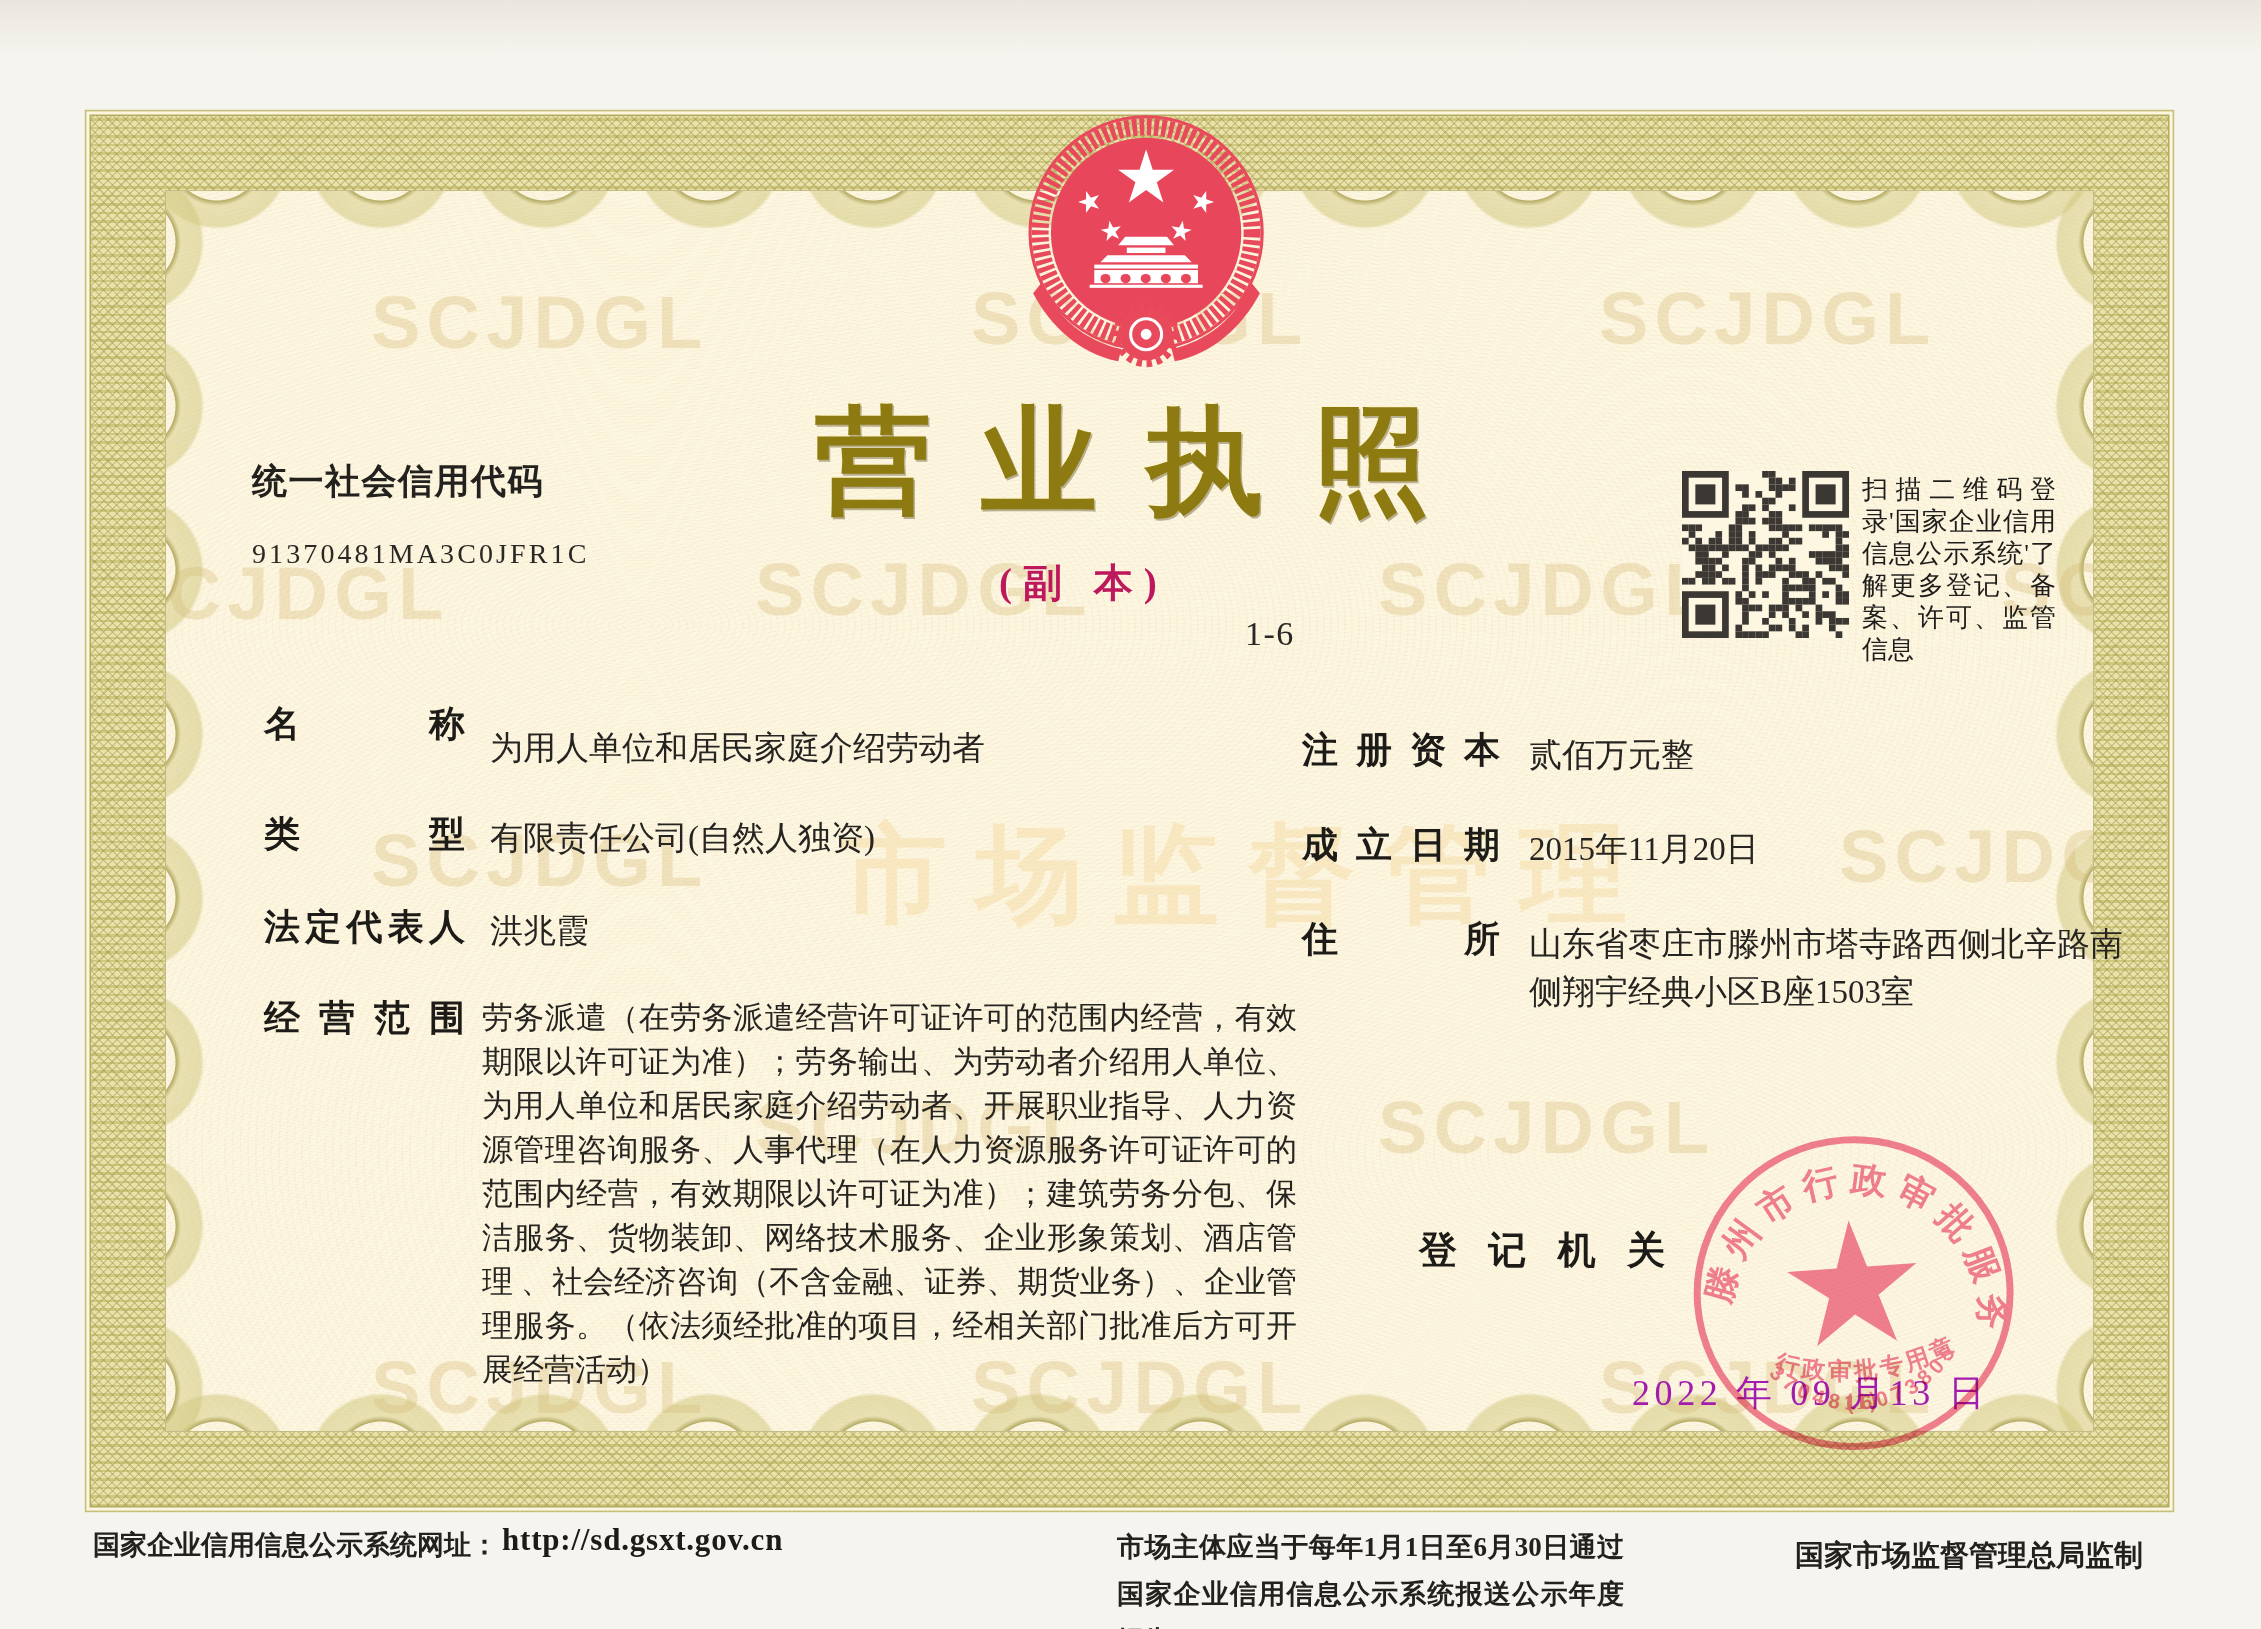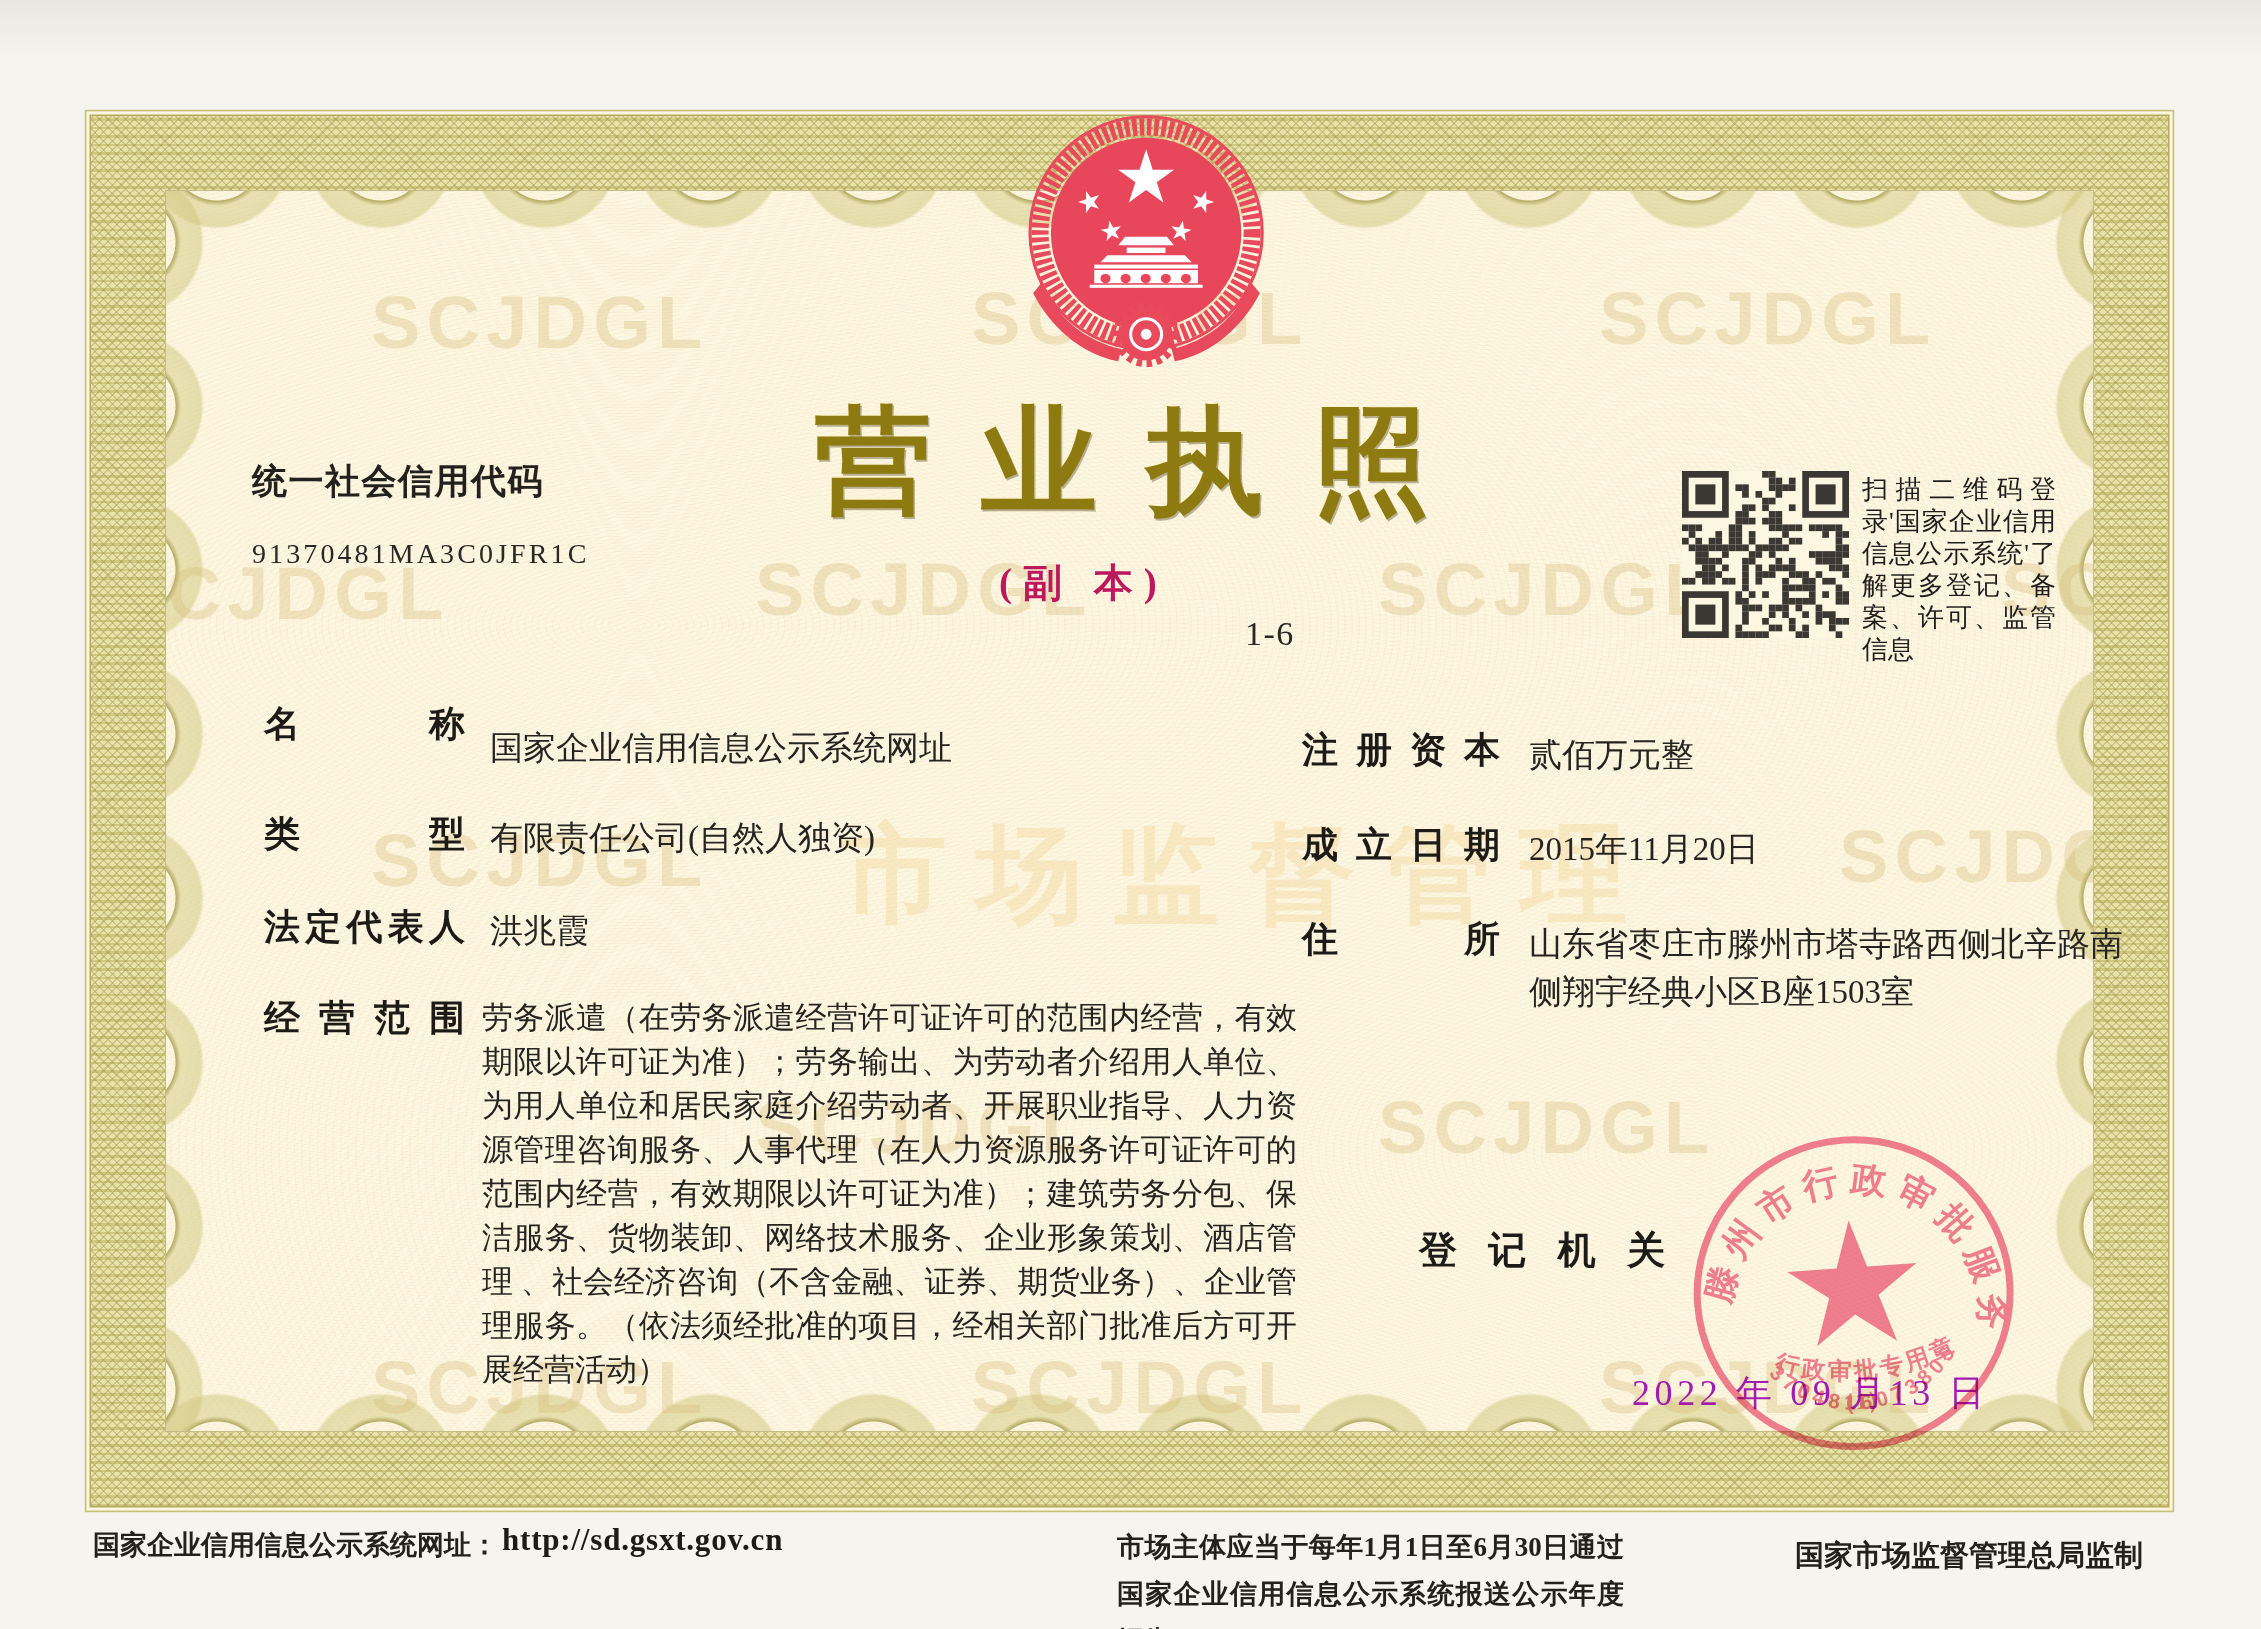--- a/index.html
+++ b/index.html
@@ -404,21 +404,21 @@
           <rect x="18" y="0" width="7" height="7" fill="#3b3733"></rect>
           <rect x="19" y="1" width="5" height="5" fill="#fdf6e1"></rect>
           <rect x="20" y="2" width="3" height="3" fill="#3b3733"></rect>
           <rect x="0" y="18" width="7" height="7" fill="#3b3733"></rect>
           <rect x="1" y="19" width="5" height="5" fill="#fdf6e1"></rect>
           <rect x="2" y="20" width="3" height="3" fill="#3b3733"></rect>
         </svg></div>
     <div class="abs qr-caption" style="left:1862px;top:474px;width:194px">扫描二维码登录'国家企业信用信息公示系统'了解更多登记、备案、许可、监管信息</div>
 
     <span class="abs lab" style="left:264px;top:700px;width:201px">名 称</span>
-    <span class="abs val" style="left:490px;top:726px;width:821px">国家企业信用信息公示系统网址</span>
+    <span class="abs val" style="left:490px;top:726px;width:821px">为用人单位和居民家庭介绍劳动者</span>
 
     <span class="abs lab" style="left:264px;top:810px;width:201px">类 型</span>
     <span class="abs val" style="left:490px;top:816px;width:821px">有限责任公司(自然人独资)</span>
 
     <span class="abs lab" style="left:264px;top:903px;width:201px">法定代表人</span>
     <span class="abs val" style="left:490px;top:909px;width:821px">洪兆霞</span>
 
     <span class="abs lab" style="left:264px;top:994px;width:201px">经 营 范 围</span>
     <span class="abs val scope" style="left:482px;top:996px;width:815px;font-size:31px">劳务派遣（在劳务派遣经营许可证许可的范围内经营，有效期限以许可证为准）；劳务输出、为劳动者介绍用人单位、为用人单位和居民家庭介绍劳动者、开展职业指导、人力资源管理咨询服务、人事代理（在人力资源服务许可证许可的范围内经营，有效期限以许可证为准）；建筑劳务分包、保洁服务、货物装卸、网络技术服务、企业形象策划、酒店管理 、社会经济咨询（不含金融、证券、期货业务）、企业管理服务。（依法须经批准的项目，经相关部门批准后方可开展经营活动）</span>
 

